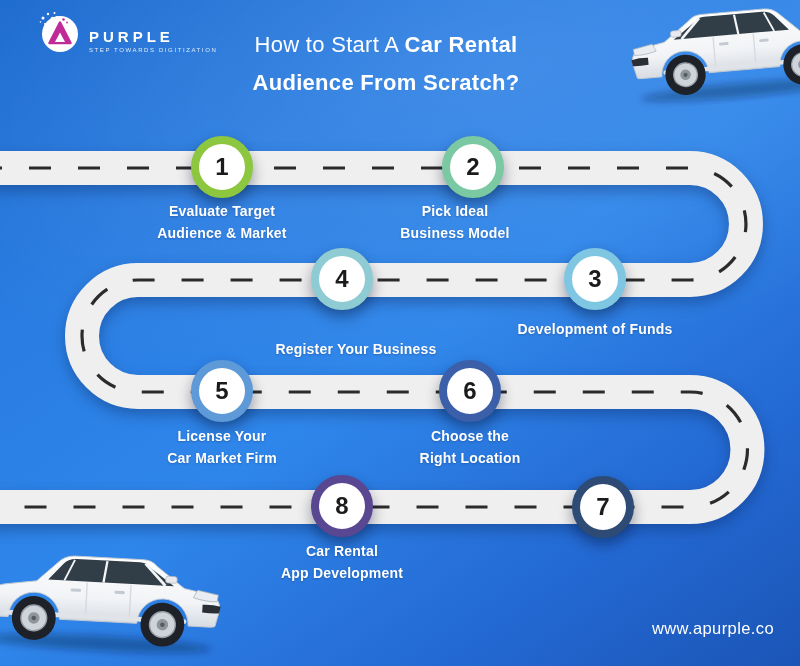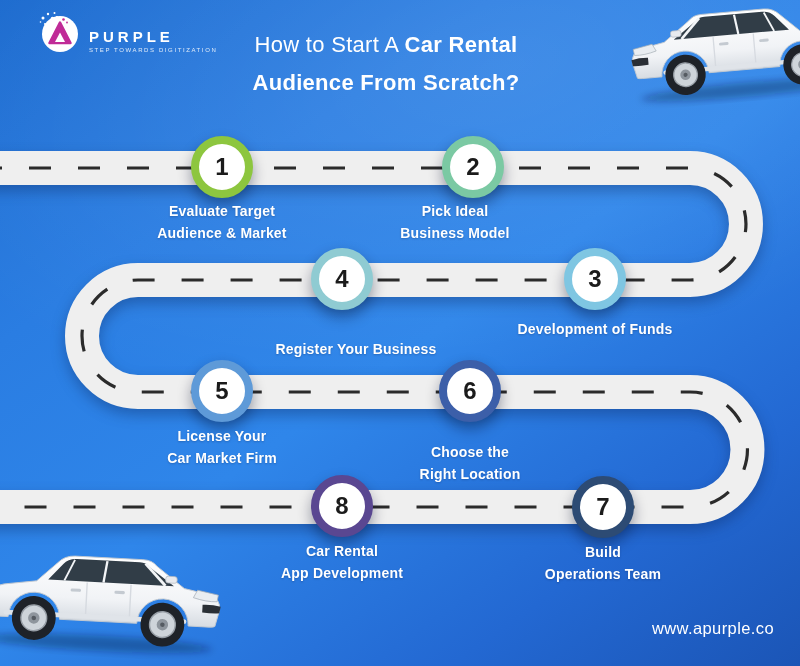--- a/index.html
+++ b/index.html
@@ -36,21 +36,21 @@
   .step-label{
     position:absolute;width:240px;text-align:center;color:#fff;font-weight:700;
     font-size:14px;line-height:21.5px;letter-spacing:0.2px;white-space:pre-line;
     text-shadow:0 1px 2px rgba(0,20,60,0.25);
   }
   .s1c{left:191px;top:136px;} .s1l{left:102px;top:201px;}
   .s2c{left:442px;top:136px;} .s2l{left:335px;top:201px;}
   .s3c{left:564px;top:248px;} .s3l{left:475px;top:319px;}
   .s4c{left:311px;top:248px;} .s4l{left:236px;top:319px;margin-top:20px;}
   .s5c{left:191px;top:360px;} .s5l{left:102px;top:426px;}
-  .s6c{left:439px;top:360px;} .s6l{left:350px;top:442px;}
+  .s6c{left:439px;top:360px;} .s6l{left:350px;top:426px;}
   .s7c{left:572px;top:476px;} .s7l{left:483px;top:542px;}
   .s8c{left:311px;top:475px;} .s8l{left:222px;top:541px;}
   
   .car{position:absolute;}
   .car-top{left:626px;top:-16px;width:228px;transform:rotate(-5deg);}
   .car-bottom{left:-22px;top:528px;width:248px;transform:scaleX(-1) rotate(-3deg);}
   
   .website{position:absolute;right:26px;top:619px;color:#fff;font-size:16.5px;font-weight:400;letter-spacing:0.4px;}
 </style>
 </head>
@@ -122,22 +122,20 @@
 
   <div class="step-circle s6c" style="border-color: rgb(60, 95, 169);">
     <span class="step-number">6</span>
   </div>
   <div class="step-label s6l">Choose the
 Right Location</div>
 
   <div class="step-circle s7c" style="border-color: rgb(45, 75, 116);">
     <span class="step-number">7</span>
   </div>
-  <div class="step-label s7l">Build
-Operations Team</div>
 
   <div class="step-circle s8c" style="border-color: rgb(90, 71, 145);">
     <span class="step-number">8</span>
   </div>
   <div class="step-label s8l">Car Rental
 App Development</div>
 
   <svg class="car car-top" viewBox="0 0 260 135">
     <defs>
       <linearGradient id="carBodyA" x1="0" y1="0" x2="0" y2="1">

